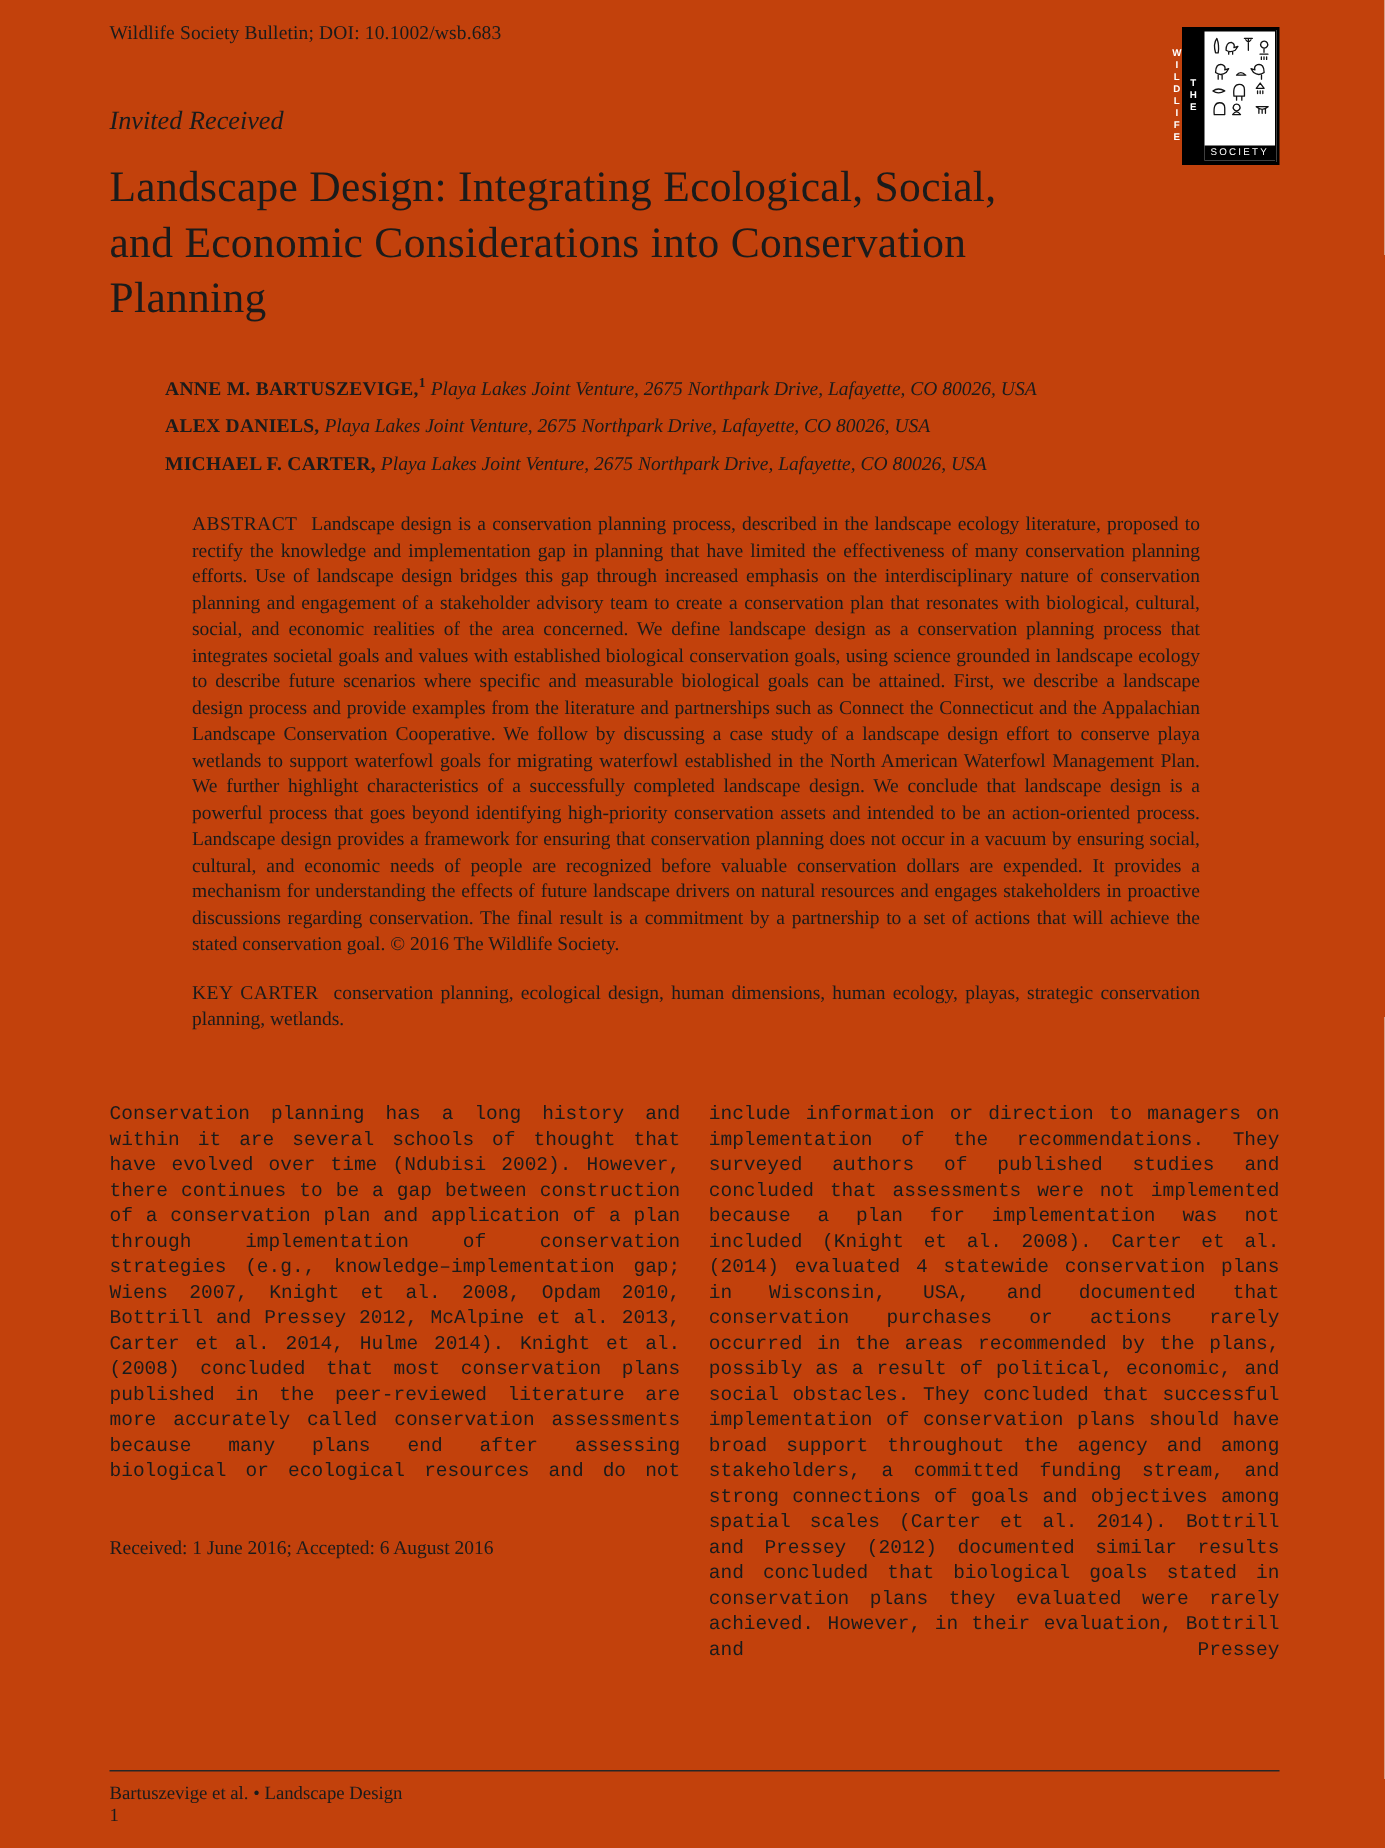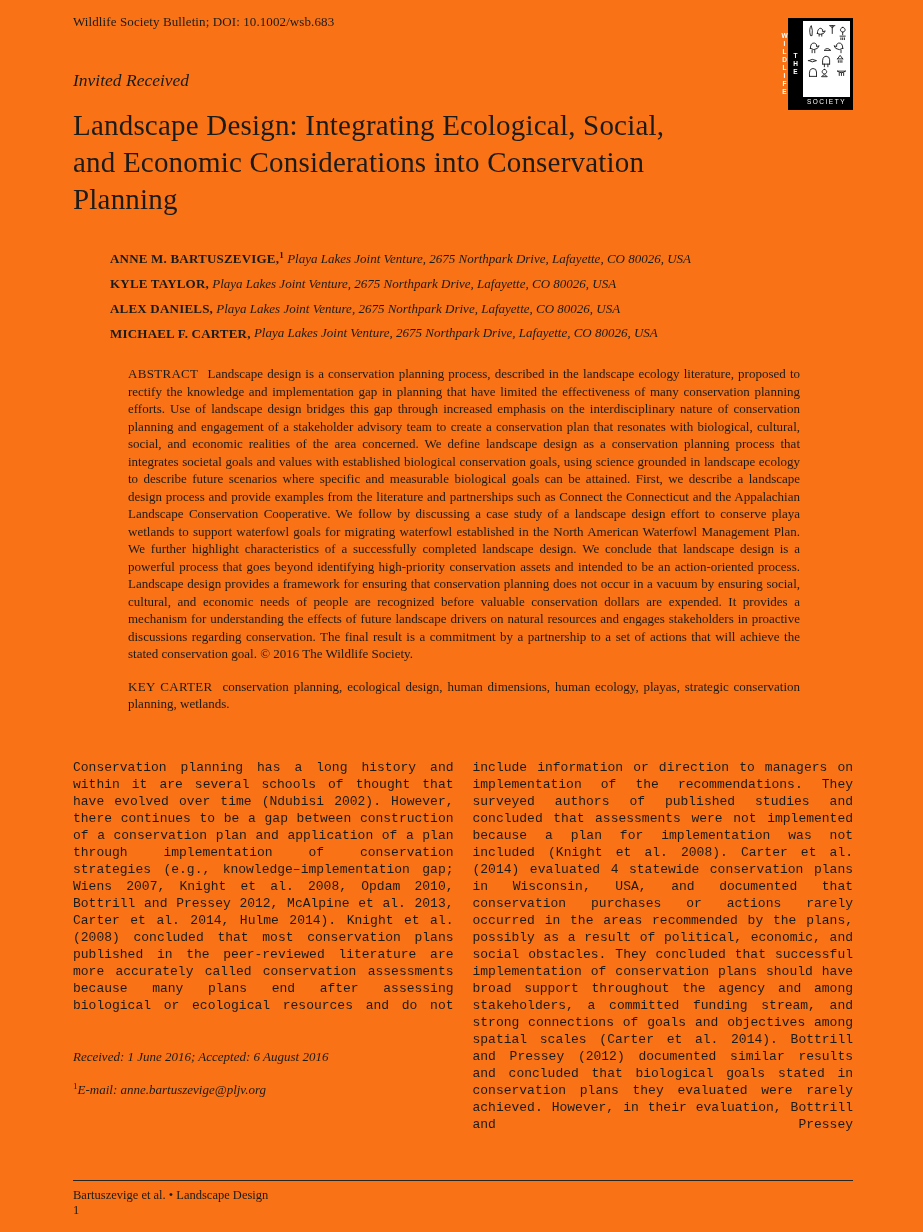--- a/index.html
+++ b/index.html
@@ -1,20 +1,20 @@
 <!DOCTYPE html>
 <html><head>
 <meta charset="utf-8">
 <style>
   html,body { margin:0; padding:0; background:#e8e8e8; }
   .page {
     position:relative;
     width:923px; height:1232px;
     margin:0 auto;
-    background:#f97316;
+    background:#c2410c;
     color:#1b1b1b;
     font-family:"Liberation Serif","DejaVu Serif",serif;
     box-sizing:border-box;
     padding:14px 70px 0 73px;
     overflow:hidden;
   }
 
   .journal-line { font-size:13px; letter-spacing:0.1px; }
 
   
@@ -78,21 +78,21 @@
     font-size:13px; line-height:17.5px;
     text-align:justify;
   }
 
   .body-columns { margin-top:46px; display:flex; gap:19px; }
   .bcol { width:calc(50% - 9.5px); font-size:13px; line-height:17px; text-align:justify; }
   .bcol p.bodytext { margin:0; text-align-last:justify;font-family:Liberation Mono, monospace; }
 
   .footnotes { margin-top:34px; font-size:13px; }
   .footnotes p { margin:0; }
-  .footnotes .rec { margin-bottom:13px;font-style:italic; }
+  .footnotes .rec { margin-bottom:13px; }
   .footnotes sup { font-size:9px; }
   .footnotes .em { font-style:italic; }
 
   .pfooter {
     position:absolute; left:73px; right:70px; top:1180px;
     border-top:1.6px solid #262626;
     padding-top:7px;
     display:flex; justify-content:space-between;
     font-size:12.5px;
     flex-direction:column;
@@ -132,43 +132,38 @@
   <div class="article-type">Invited Received</div>
 
   <h1 class="title">Landscape Design: Integrating Ecological, Social, and Economic Considerations into Conservation Planning</h1>
 
   <div class="authors">
     <div class="author-line">
       <span class="author-name"><span>ANNE M. BARTUSZEVIGE,</span><sup>1</sup></span>
       <span class="author-aff">Playa Lakes Joint Venture, 2675 Northpark Drive, Lafayette, CO 80026, USA</span>
     </div>
     <div class="author-line">
-      <span class="author-name"><span>KYLE TAYLOR,</span><sup></sup></span>
-      <span class="author-aff">Playa Lakes Joint Venture, 2675 Northpark Drive, Lafayette, CO 80026, USA</span>
-    </div>
-    <div class="author-line">
       <span class="author-name"><span>ALEX DANIELS,</span><sup></sup></span>
       <span class="author-aff">Playa Lakes Joint Venture, 2675 Northpark Drive, Lafayette, CO 80026, USA</span>
     </div>
     <div class="author-line">
       <span class="author-name"><span>MICHAEL F. CARTER,</span><sup></sup></span>
       <span class="author-aff">Playa Lakes Joint Venture, 2675 Northpark Drive, Lafayette, CO 80026, USA</span>
     </div>
   </div>
 
   <p class="abstract"><span class="abstract-label">ABSTRACT</span> <span>Landscape design is a conservation planning process, described in the landscape ecology literature, proposed to rectify the knowledge and implementation gap in planning that have limited the effectiveness of many conservation planning efforts. Use of landscape design bridges this gap through increased emphasis on the interdisciplinary nature of conservation planning and engagement of a stakeholder advisory team to create a conservation plan that resonates with biological, cultural, social, and economic realities of the area concerned. We define landscape design as a conservation planning process that integrates societal goals and values with established biological conservation goals, using science grounded in landscape ecology to describe future scenarios where specific and measurable biological goals can be attained. First, we describe a landscape design process and provide examples from the literature and partnerships such as Connect the Connecticut and the Appalachian Landscape Conservation Cooperative. We follow by discussing a case study of a landscape design effort to conserve playa wetlands to support waterfowl goals for migrating waterfowl established in the North American Waterfowl Management Plan. We further highlight characteristics of a successfully completed landscape design. We conclude that landscape design is a powerful process that goes beyond identifying high-priority conservation assets and intended to be an action-oriented process. Landscape design provides a framework for ensuring that conservation planning does not occur in a vacuum by ensuring social, cultural, and economic needs of people are recognized before valuable conservation dollars are expended. It provides a mechanism for understanding the effects of future landscape drivers on natural resources and engages stakeholders in proactive discussions regarding conservation. The final result is a commitment by a partnership to a set of actions that will achieve the stated conservation goal. © 2016 The Wildlife Society.</span></p>
 
   <p class="keywords"><span class="kw-label">KEY CARTER</span> <span>conservation planning, ecological design, human dimensions, human ecology, playas, strategic conservation planning, wetlands.</span></p>
 
   <div class="body-columns">
     <div class="bcol">
       <p class="bodytext">Conservation planning has a long history and within it are several schools of thought that have evolved over time (Ndubisi 2002). However, there continues to be a gap between construction of a conservation plan and application of a plan through implementation of conservation strategies (e.g., knowledge–implementation gap; Wiens 2007, Knight et al. 2008, Opdam 2010, Bottrill and Pressey 2012, McAlpine et al. 2013, Carter et al. 2014, Hulme 2014). Knight et al. (2008) concluded that most conservation plans published in the peer-reviewed literature are more accurately called conservation assessments because many plans end after assessing biological or ecological resources and do not</p>
       <div class="footnotes">
         <p class="rec">Received: 1 June 2016; Accepted: 6 August 2016</p>
-        <p><sup>1</sup><span class="em">E-mail: anne.bartuszevige@pljv.org</span></p>
       </div>
     </div>
     <div class="bcol">
       <p class="bodytext">include information or direction to managers on implementation of the recommendations. They surveyed authors of published studies and concluded that assessments were not implemented because a plan for implementation was not included (Knight et al. 2008). Carter et al. (2014) evaluated 4 statewide conservation plans in Wisconsin, USA, and documented that conservation purchases or actions rarely occurred in the areas recommended by the plans, possibly as a result of political, economic, and social obstacles. They concluded that successful implementation of conservation plans should have broad support throughout the agency and among stakeholders, a committed funding stream, and strong connections of goals and objectives among spatial scales (Carter et al. 2014). Bottrill and Pressey (2012) documented similar results and concluded that biological goals stated in conservation plans they evaluated were rarely achieved. However, in their evaluation, Bottrill and Pressey</p>
     </div>
   </div>
 
   <div class="pfooter">
     <span>Bartuszevige et al. • Landscape Design</span>
     <span>1</span>

